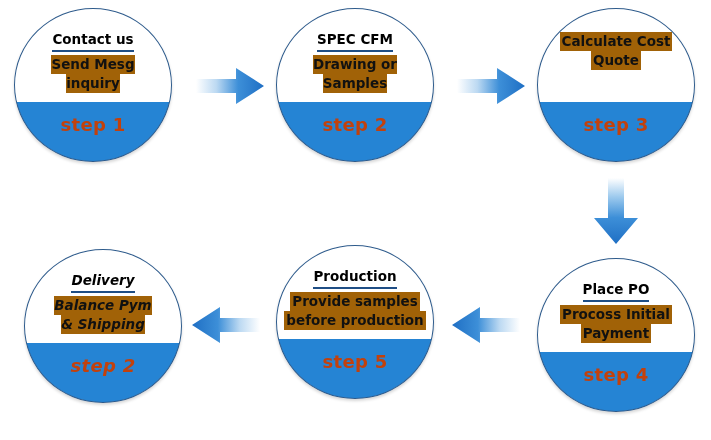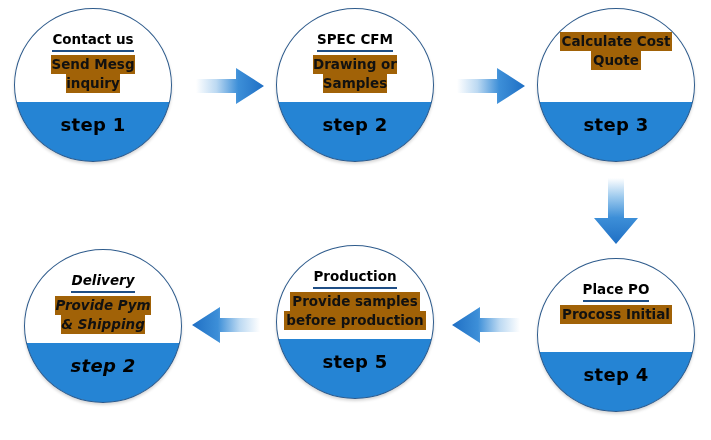--- a/index.html
+++ b/index.html
@@ -66,21 +66,21 @@
     background: #a16207;
   }
   .node-step {
     position: absolute;
     left: 0;
     right: 0;
     top: 69%;
     text-align: center;
     font-size: 18px;
     font-weight: bold;
-    color: #000000;
+    color: #c2410c;
     letter-spacing: 0.3px;
     white-space: nowrap;
   }
   
   .node.wide .node-body {
     left: -22px;
     right: -22px;
   }
   .node.wide .node-line {
     position: relative;
@@ -129,39 +129,40 @@
       <div class="node-line">Quote</div>
     </div>
     <div class="node-step">step 3</div>
   </div>
 
   <div class="node wide" style="left:537px; top:258px;">
     <div class="node-disc"></div>
     <div class="node-body">
       <div class="node-title">Place PO</div>
       <div class="node-line">Procoss Initial</div>
+      <div class="node-line">Payment</div>
     </div>
     <div class="node-step">step 4</div>
   </div>
 
   <div class="node wide" style="left:276px; top:245px;">
     <div class="node-disc"></div>
     <div class="node-body">
       <div class="node-title">Production</div>
       <div class="node-line">Provide samples</div>
       <div class="node-line">before production</div>
     </div>
     <div class="node-step">step 5</div>
   </div>
 
   <div class="node" style="left:24px; top:249px;font-style:italic;">
     <div class="node-disc"></div>
     <div class="node-body">
       <div class="node-title">Delivery</div>
-      <div class="node-line">Provide Pym</div>
+      <div class="node-line">Balance Pym</div>
       <div class="node-line">&amp; Shipping</div>
     </div>
     <div class="node-step">step 2</div>
   </div>
 
   <div class="arrow" style="left:196px; top:66px;">
     <svg width="68" height="40" viewBox="0 0 68 40">
       <defs>
         <linearGradient id="gradR1" x1="0" y1="0" x2="1" y2="0">
           <stop offset="0" stop-color="#ffffff"></stop>

